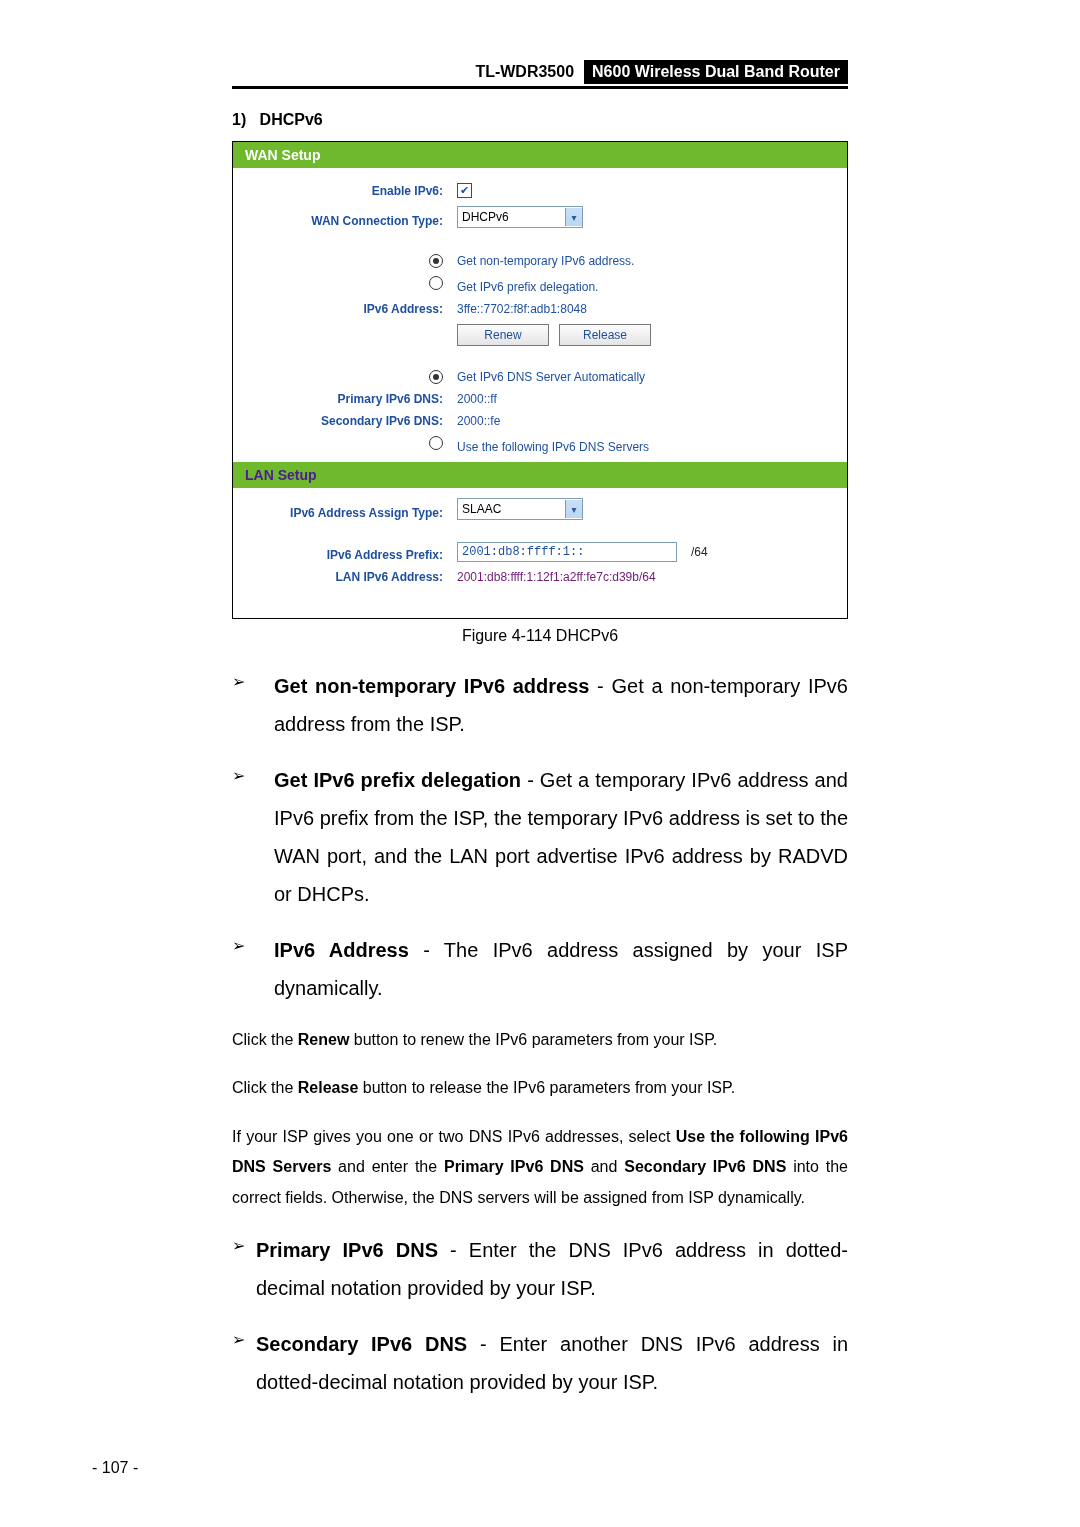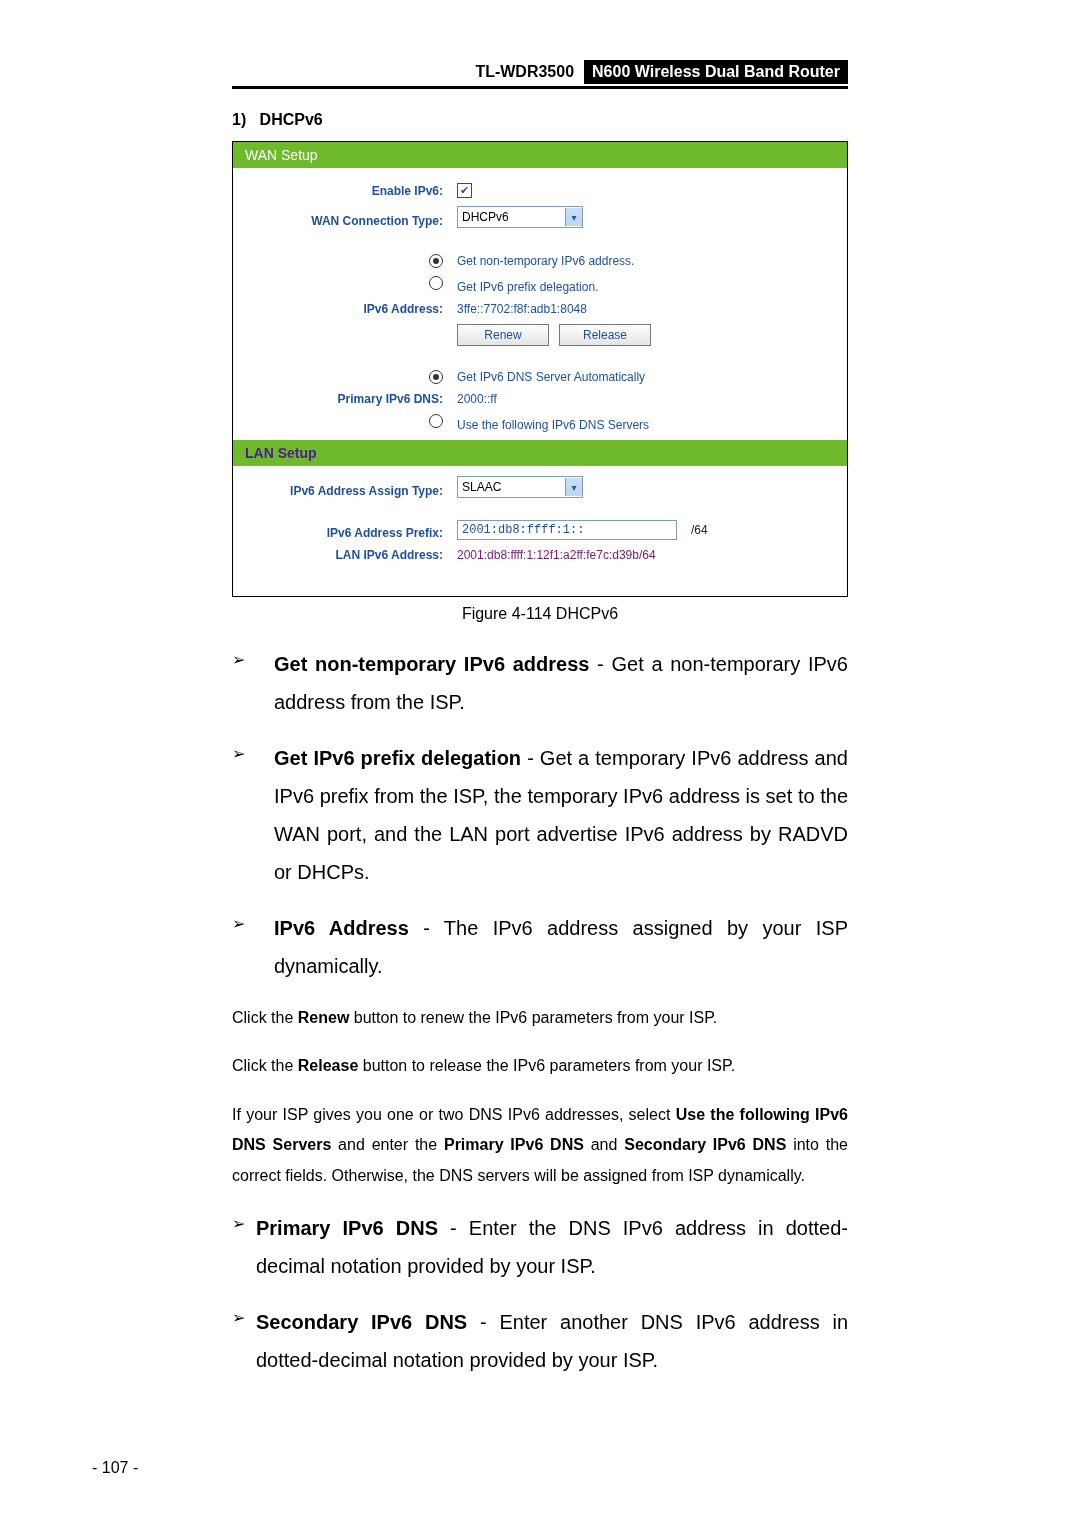--- a/index.html
+++ b/index.html
@@ -42,21 +42,21 @@
     font-weight: bold;
     margin-bottom: 12px;
   }
   .screenshot {
     border: 1px solid #000;
     margin: 0 0 8px 0;
   }
   .panel-header {
     background: #6fb92c;
     color: #fff;
-    font-weight: normal;
+    font-weight: bold;
     font-size: 14px;
     padding: 5px 12px;
     font-family: Arial, Helvetica, sans-serif;
   }
   .panel-body {
     background: #fff;
     padding: 4px 0 4px 0;
   }
   .panel-body.lan {
     padding-top: 6px;
@@ -278,20 +278,24 @@
 
       <div style="height:12px"></div>
 
       <div class="figrow">
         <div class="radio-col"><span class="tiny-radio checked"></span></div>
         <div class="figcell">Get IPv6 DNS Server Automatically</div>
       </div>
       <div class="figrow">
         <div class="figlabel">Primary IPv6 DNS:</div>
         <div class="figcell">2000::ff</div>
+      </div>
+      <div class="figrow">
+        <div class="figlabel">Secondary IPv6 DNS:</div>
+        <div class="figcell">2000::fe</div>
       </div>
       <div class="figrow">
         <div class="radio-col"><span class="tiny-radio"></span></div>
         <div class="figcell">Use the following IPv6 DNS Servers</div>
       </div>
     </div>
 
     <div class="lan-header">LAN Setup</div>
     <div class="panel-body lan">
       <div class="figrow">

